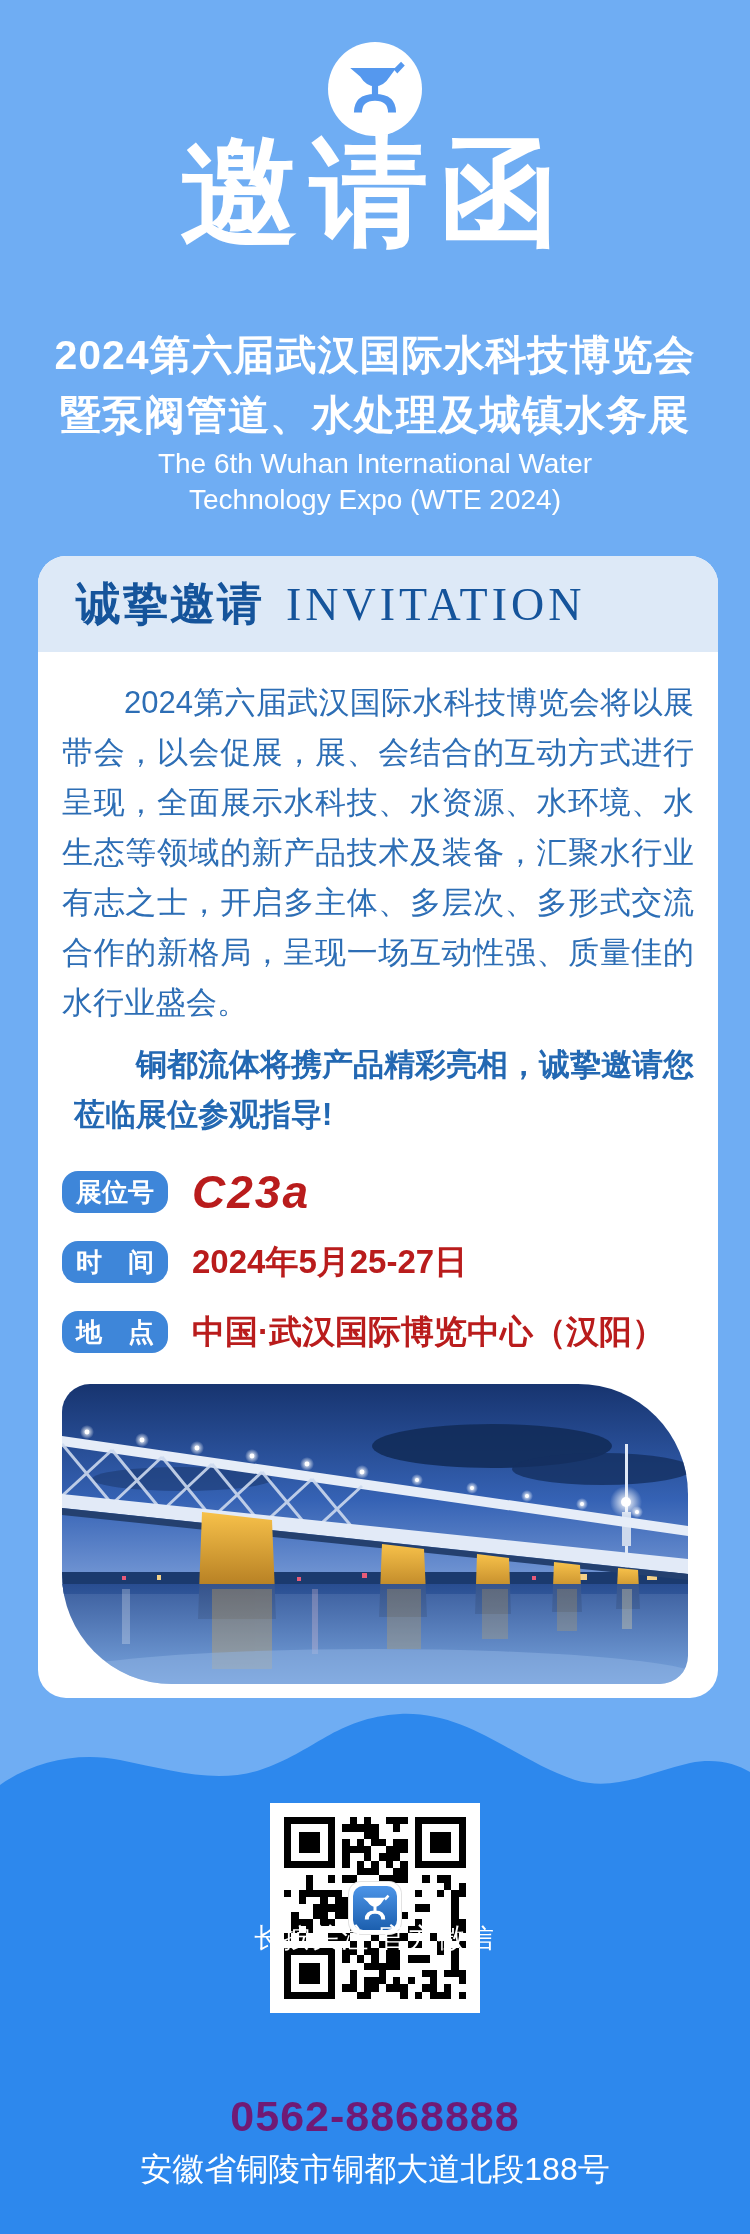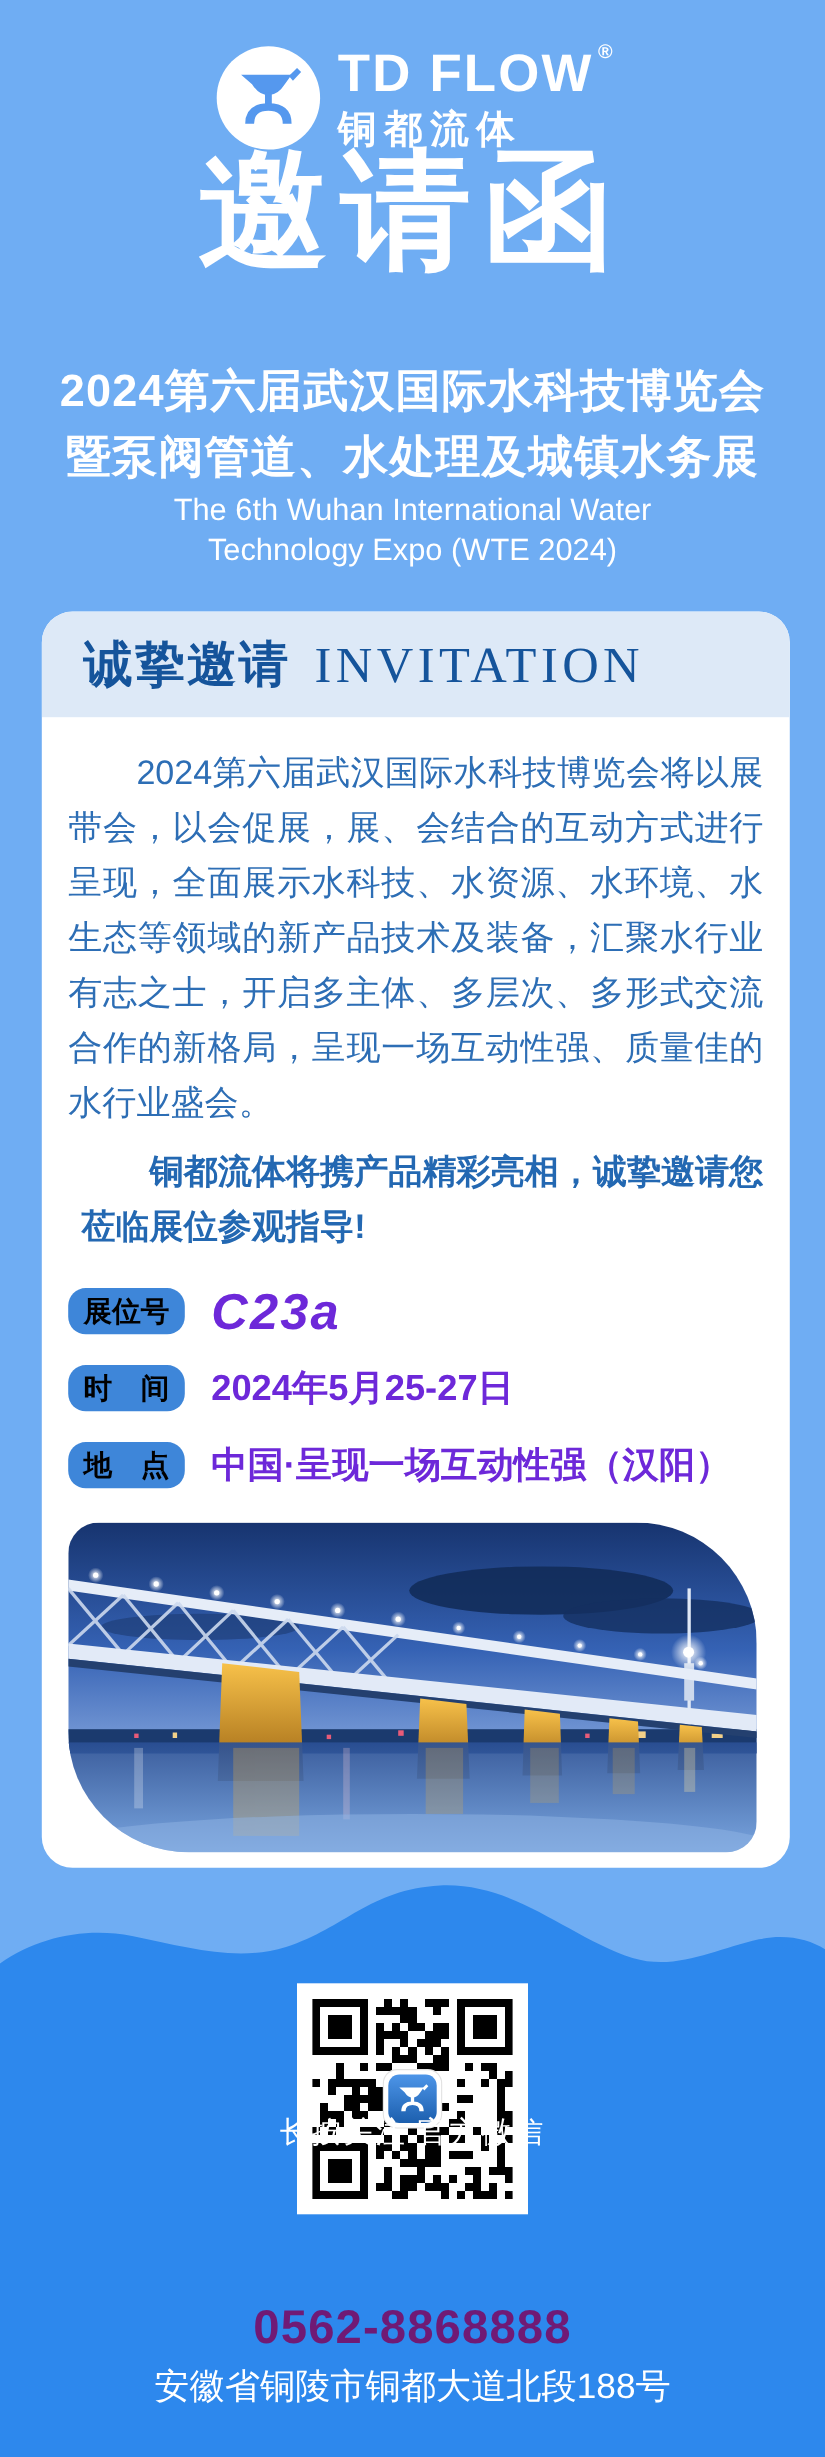--- a/index.html
+++ b/index.html
@@ -27,23 +27,23 @@
   
   .card{position:absolute;top:556px;left:38px;width:680px;height:1142px;background:#ffffff;border-radius:28px;overflow:hidden;}
   .card-header{height:96px;background:#dde9f7;display:flex;align-items:center;padding-left:38px;gap:22px;}
   .card-header-cn{font-size:45px;font-weight:900;color:#15549b;letter-spacing:2px;}
   .card-header-en{font-family:"Liberation Serif","DejaVu Serif",serif;font-size:46px;color:#15549b;letter-spacing:4px;}
   .card-body{padding:26px 24px 0 24px;}
   .para1{margin:0;font-size:31px;line-height:50px;color:#2d6eb5;text-align:justify;text-indent:2em;}
   .para2{margin:12px 0 0 12px;font-size:31px;line-height:50px;color:#2368b2;font-weight:700;text-align:justify;text-indent:2em;}
   .info-rows{margin-top:30px;display:flex;flex-direction:column;gap:26px;}
   .info-row{display:flex;align-items:center;gap:24px;height:44px;}
-  .info-pill{min-width:106px;height:42px;border-radius:16px;background:#3e86d9;color:#000000;
+  .info-pill{min-width:106px;height:42px;border-radius:16px;background:#3e86d9;color:#ffffff;
     font-size:26px;font-weight:700;display:flex;align-items:center;justify-content:center;padding:0 10px;box-sizing:border-box;}
-  .info-value{font-size:33px;font-weight:700;color:#6d28d9;}
+  .info-value{font-size:33px;font-weight:700;color:#b91c1c;}
   .info-value.booth{font-size:46px;font-style:italic;font-weight:800;letter-spacing:2px;}
   .photo{margin-top:30px;width:626px;height:300px;border-radius:28px 110px 28px 110px;overflow:hidden;position:relative;}
   .photo svg{display:block;width:626px;height:300px;}
   
   .wave{position:absolute;top:1700px;left:0;width:750px;height:534px;}
   .qr-box{position:absolute;top:1803px;left:270px;width:210px;height:210px;background:#ffffff;display:flex;align-items:center;justify-content:center;}
   .qr-box svg.qr{width:182px;height:182px;shape-rendering:crispEdges;}
   .qr-logo{position:absolute;width:52px;height:52px;border-radius:12px;background:#ffffff;
     display:flex;align-items:center;justify-content:center;box-shadow:0 0 0 1px #e2e2e2;}
   .qr-logo .inner{width:44px;height:44px;border-radius:10px;background:linear-gradient(180deg,#4d95e8,#1c5fae);display:flex;align-items:center;justify-content:center;}
@@ -67,26 +67,20 @@
 </svg>
 
 <div class="poster">
 
   <div class="brand-row">
     <div class="brand-circle">
       <svg viewBox="0 0 100 100">
           <use href="#td-glyph"></use>
         </svg>
     </div>
-    <div class="brand-text">
-      <div>
-        <span class="brand-name">TD FLOW</span><span class="brand-reg">®</span>
-      </div>
-      <div class="brand-cn">铜都流体</div>
-    </div>
   </div>
 
   <div class="main-title">邀请函</div>
 
   <div class="sub-cn l1">2024第六届武汉国际水科技博览会</div>
   <div class="sub-cn l2">暨泵阀管道、水处理及城镇水务展</div>
   <div class="sub-en l1">The 6th Wuhan International Water</div>
   <div class="sub-en l2">Technology Expo (WTE 2024)</div>
 
   <div class="card">
@@ -102,21 +96,21 @@
         <div class="info-row">
           <span class="info-pill">展位号</span>
           <span class="info-value booth">C23a</span>
         </div>
         <div class="info-row">
           <span class="info-pill">时　间</span>
           <span class="info-value">2024年5月25-27日</span>
         </div>
         <div class="info-row">
           <span class="info-pill">地　点</span>
-          <span class="info-value">中国·呈现一场互动性强（汉阳）</span>
+          <span class="info-value">中国·武汉国际博览中心（汉阳）</span>
         </div>
       </div>
 
       <div class="photo">
         <svg viewBox="0 0 626 300" preserveAspectRatio="none">
           <defs>
             <linearGradient id="sky" x1="0" y1="0" x2="0" y2="1">
               <stop offset="0" stop-color="#17346f"></stop>
               <stop offset="0.55" stop-color="#3562b4"></stop>
               <stop offset="1" stop-color="#7ea0da"></stop>

